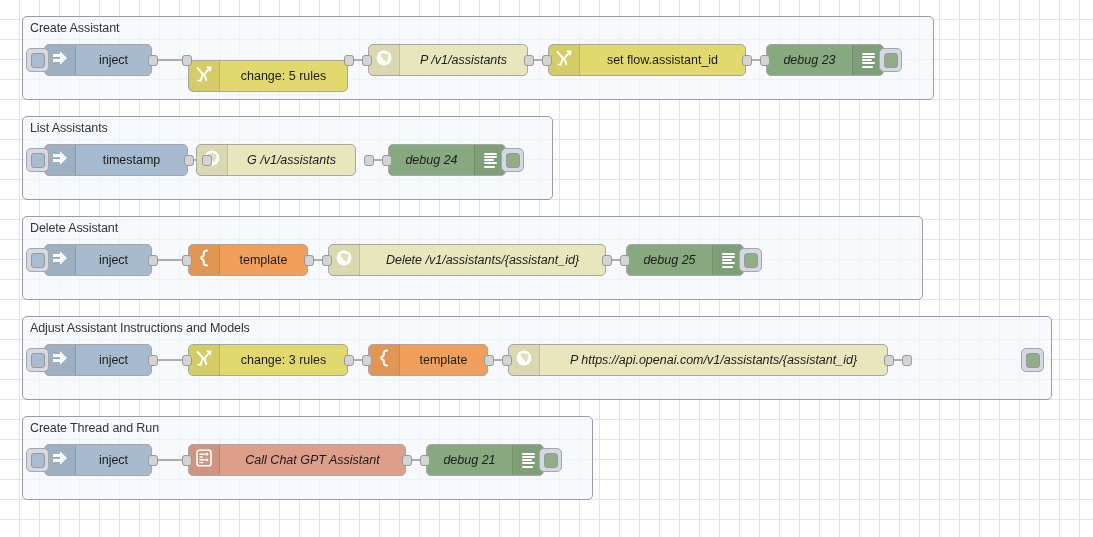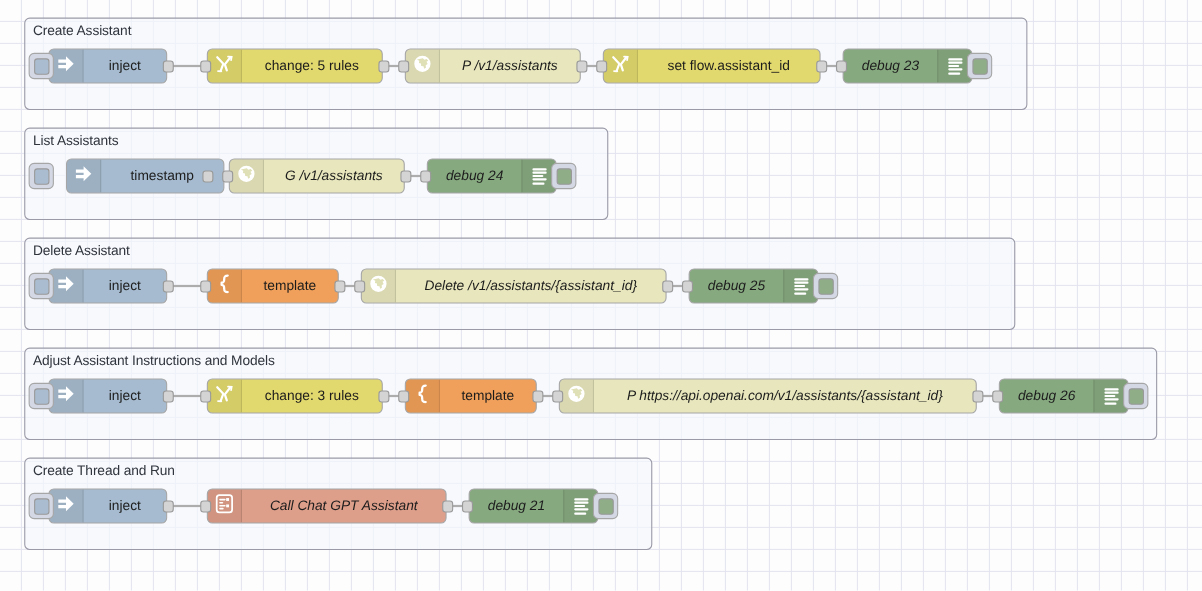--- a/index.html
+++ b/index.html
@@ -147,21 +147,21 @@
     </div>
     <div class="node n-inject" style="left: 44px; top: 44px; width: 108px;">
       <div class="icon-cell">
         <span class="glyph"><svg width="18" height="18" viewBox="0 0 18 18">
             <path d="M2 5 h7 V2.2 L16 9 l-7 6.8 V13 H2 v-3 h7 v-2 H2 Z" fill="#fff"></path>
           </svg></span>
       </div>
       <div class="label">inject</div>
     </div>
     <div class="port" style="left: 148px; top: 55px;"></div>
-    <div class="node n-change" style="left: 188px; top: 44px; width: 160px;">
+    <div class="node n-change" style="left: 188px; top: 60px; width: 160px;">
       <div class="icon-cell">
         <span class="glyph"><svg width="18" height="18" viewBox="0 0 18 18">
             <path d="M2.5 3 L8 9 L5.6 15.4" stroke="#fff" stroke-width="2" fill="none" stroke-linecap="round"></path>
             <path d="M14.5 3 L9.4 9.5 L11.2 15" stroke="#fff" stroke-width="2" fill="none" stroke-linecap="round"></path>
             <path d="M12.3 2.4 L15.6 2.6 L15.1 5.6" stroke="#fff" stroke-width="1.6" fill="none" stroke-linecap="round"></path>
             <path d="M3.2 15.6 L6.2 15.8" stroke="#fff" stroke-width="1.6" fill="none" stroke-linecap="round"></path>
           </svg></span>
       </div>
       <div class="label">change: 5 rules</div>
     </div>
@@ -210,30 +210,30 @@
     </div>
     <div class="port" style="left: 760px; top: 55px;"></div>
     <div class="group" style="left: 22px; top: 116px; width: 531px; height: 84px;">
       <div class="group-label">List Assistants</div>
     </div>
     <div class="wire" style="left: 188px; width: 20px; top: 159px;"></div>
     <div class="wire" style="left: 368px; width: 20px; top: 159px;"></div>
     <div class="sidebtn left" style="left: 26px; top: 148px;">
       <span class="knob"></span>
     </div>
-    <div class="node n-inject" style="left: 44px; top: 144px; width: 144px; margin-left: 16px;">
+    <div class="node n-inject" style="left: 44px; top: 144px; width: 144px;">
       <div class="icon-cell">
         <span class="glyph"><svg width="18" height="18" viewBox="0 0 18 18">
             <path d="M2 5 h7 V2.2 L16 9 l-7 6.8 V13 H2 v-3 h7 v-2 H2 Z" fill="#fff"></path>
           </svg></span>
       </div>
       <div class="label">timestamp</div>
     </div>
     <div class="port" style="left: 184px; top: 155px;"></div>
-    <div class="node n-http" style="left: 208px; top: 144px; width: 160px;">
+    <div class="node n-http" style="left: 196px; top: 144px; width: 160px;">
       <div class="icon-cell">
         <span class="glyph"><svg width="18" height="18" viewBox="0 0 18 18">
             <circle cx="9" cy="9" r="7.4" fill="#fff"></circle>
             <path d="M4 5.2 l2.2 1.1 l-.4 1.9 l1.9 .5 l.2 2.2 l2.1 .3 l.6 2.4 l1.6 -1.1 l-.2 -2.1 l1.8 -1.3 l-1.1 -1.9 l1.6 -.9 l-1.4 -1.6 l-2.2 .6 l-1.3 -1.4 Z" fill="#dfe0b6"></path>
           </svg></span>
       </div>
       <div class="label italic">G /v1/assistants</div>
     </div>
     <div class="port" style="left: 202px; top: 155px;"></div>
     <div class="port" style="left: 364px; top: 155px;"></div>
@@ -360,34 +360,20 @@
             <circle cx="9" cy="9" r="7.4" fill="#fff"></circle>
             <path d="M4 5.2 l2.2 1.1 l-.4 1.9 l1.9 .5 l.2 2.2 l2.1 .3 l.6 2.4 l1.6 -1.1 l-.2 -2.1 l1.8 -1.3 l-1.1 -1.9 l1.6 -.9 l-1.4 -1.6 l-2.2 .6 l-1.3 -1.4 Z" fill="#dfe0b6"></path>
           </svg></span>
       </div>
       <div class="label italic">P https://api.openai.com/v1/assistants/{assistant_id}</div>
     </div>
     <div class="port" style="left: 502px; top: 355px;"></div>
     <div class="port" style="left: 884px; top: 355px;"></div>
     <div class="sidebtn right" style="left: 1021px; top: 348px;">
       <span class="knob"></span>
-    </div>
-    <div class="node n-debug" style="left: 908px; top: 344px; width: 118px;">
-      <div class="label italic">debug 26</div>
-      <div class="icon-cell right">
-        <span class="glyph">
-          <span class="debug-lines">
-            <i></i>
-            <i></i>
-            <i></i>
-            <i></i>
-            <i></i>
-          </span>
-        </span>
-      </div>
     </div>
     <div class="port" style="left: 902px; top: 355px;"></div>
     <div class="group" style="left: 22px; top: 416px; width: 571px; height: 84px;">
       <div class="group-label">Create Thread and Run</div>
     </div>
     <div class="wire" style="left: 152px; width: 36px; top: 459px;"></div>
     <div class="wire" style="left: 406px; width: 20px; top: 459px;"></div>
     <div class="sidebtn left" style="left: 26px; top: 448px;">
       <span class="knob"></span>
     </div>

